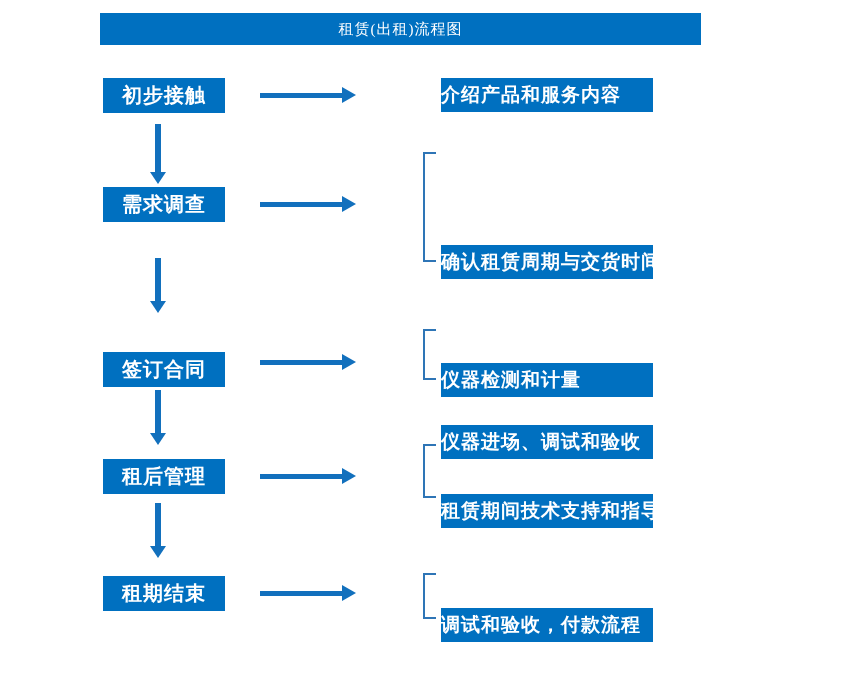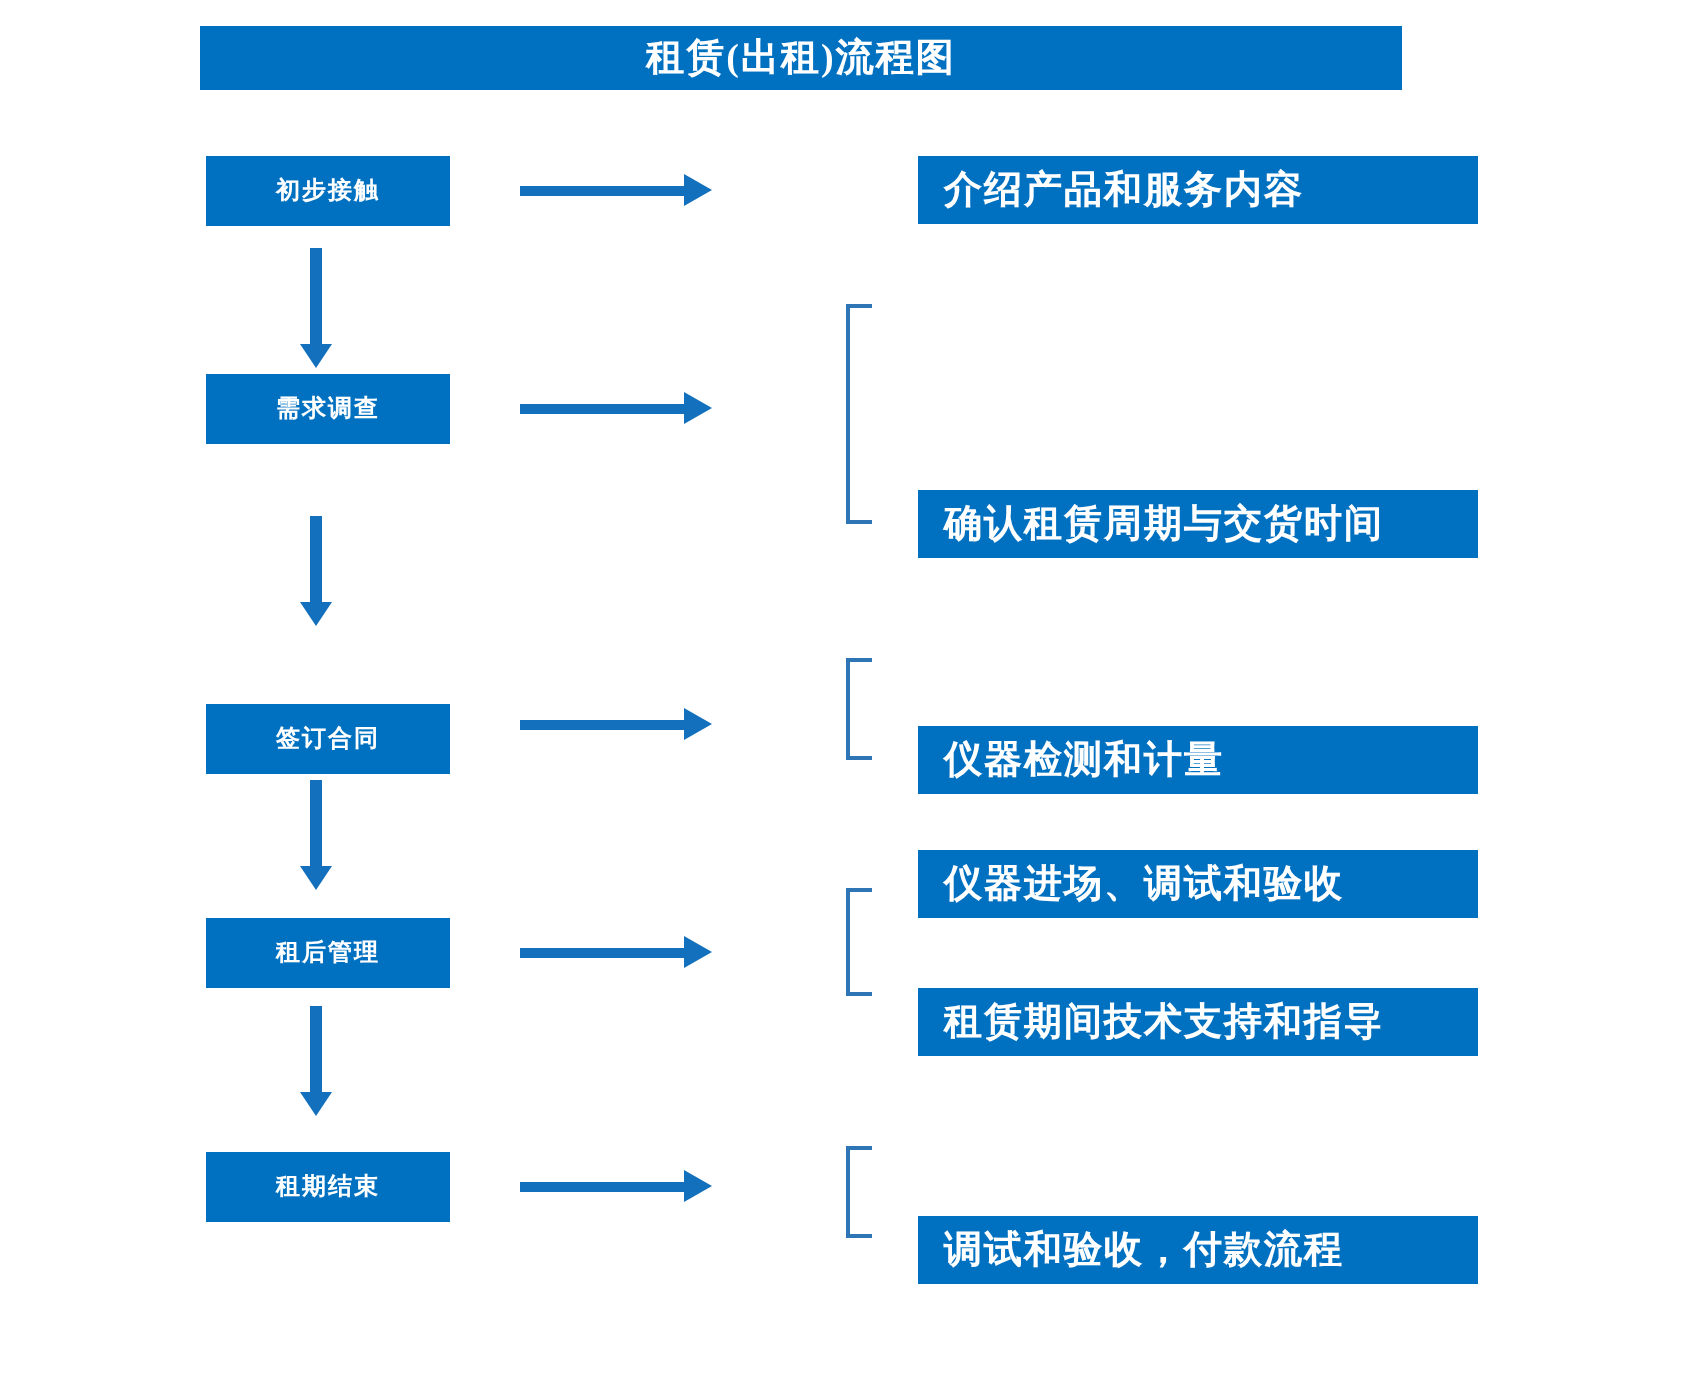--- a/index.html
+++ b/index.html
@@ -15,32 +15,32 @@
     background:#ffffff;
     font-family:"Liberation Serif","DejaVu Serif",serif;
     overflow:hidden;
   }
   .title-bar{
     position:absolute;left:100px;top:13px;width:601px;height:32px;
     background:var(--box);
     display:flex;align-items:center;justify-content:center;
   }
   .title-bar span{
-    color:var(--text);font-size:19px;font-weight:bold;letter-spacing:1px;
+    color:var(--text);font-size:15px;font-weight:normal;letter-spacing:1px;
   }
   .step-box{
     position:absolute;left:103px;width:122px;height:35px;
     background:var(--box);
     display:flex;align-items:center;justify-content:center;
-    color:var(--text);font-size:12px;font-weight:bold;letter-spacing:1px;
+    color:var(--text);font-size:20px;font-weight:bold;letter-spacing:1px;
   }
   .detail-box{
-    position:absolute;left:459px;width:280px;height:34px;
+    position:absolute;left:441px;width:212px;height:34px;
     background:var(--box);
-    box-sizing:border-box;padding-left:13px;
+    box-sizing:border-box;
     display:flex;align-items:center;
     color:var(--text);font-size:19px;font-weight:bold;letter-spacing:1px;
     white-space:nowrap;
   }
   .v-shaft{position:absolute;left:155px;width:6px;background:var(--arrow);}
   .v-head{
     position:absolute;left:150px;width:0;height:0;
     border-left:8px solid transparent;border-right:8px solid transparent;
     border-top:12px solid var(--arrow);
   }

